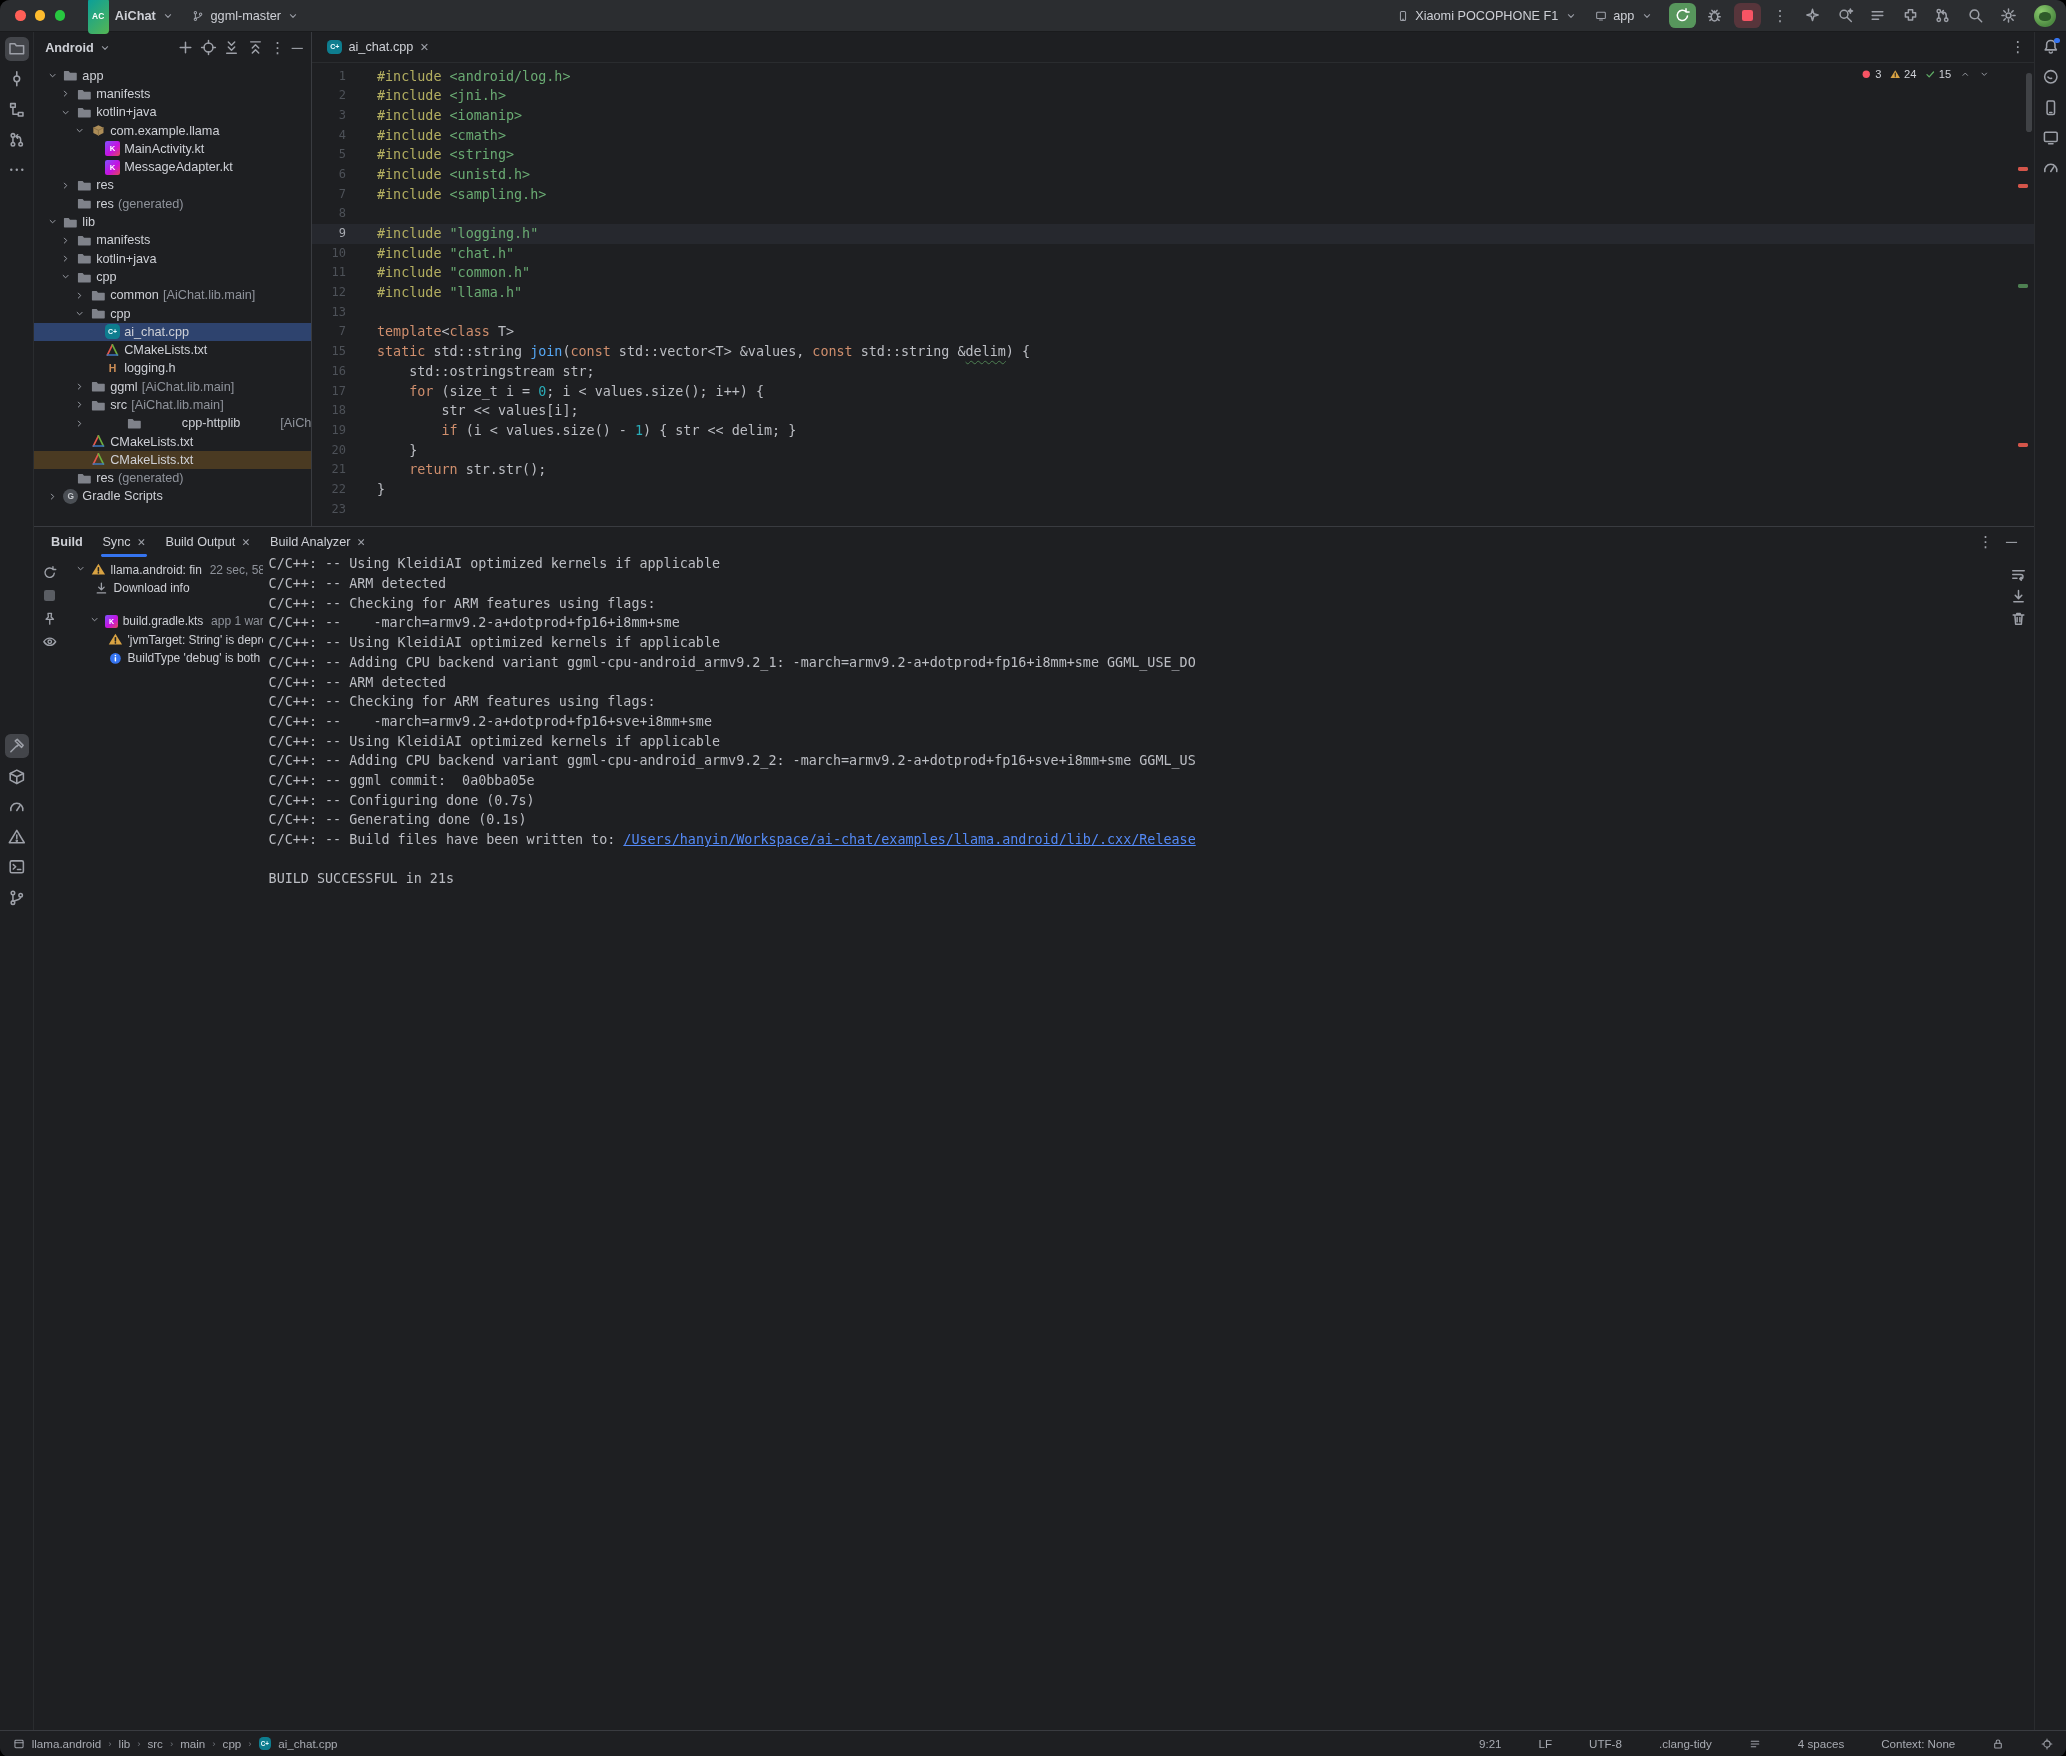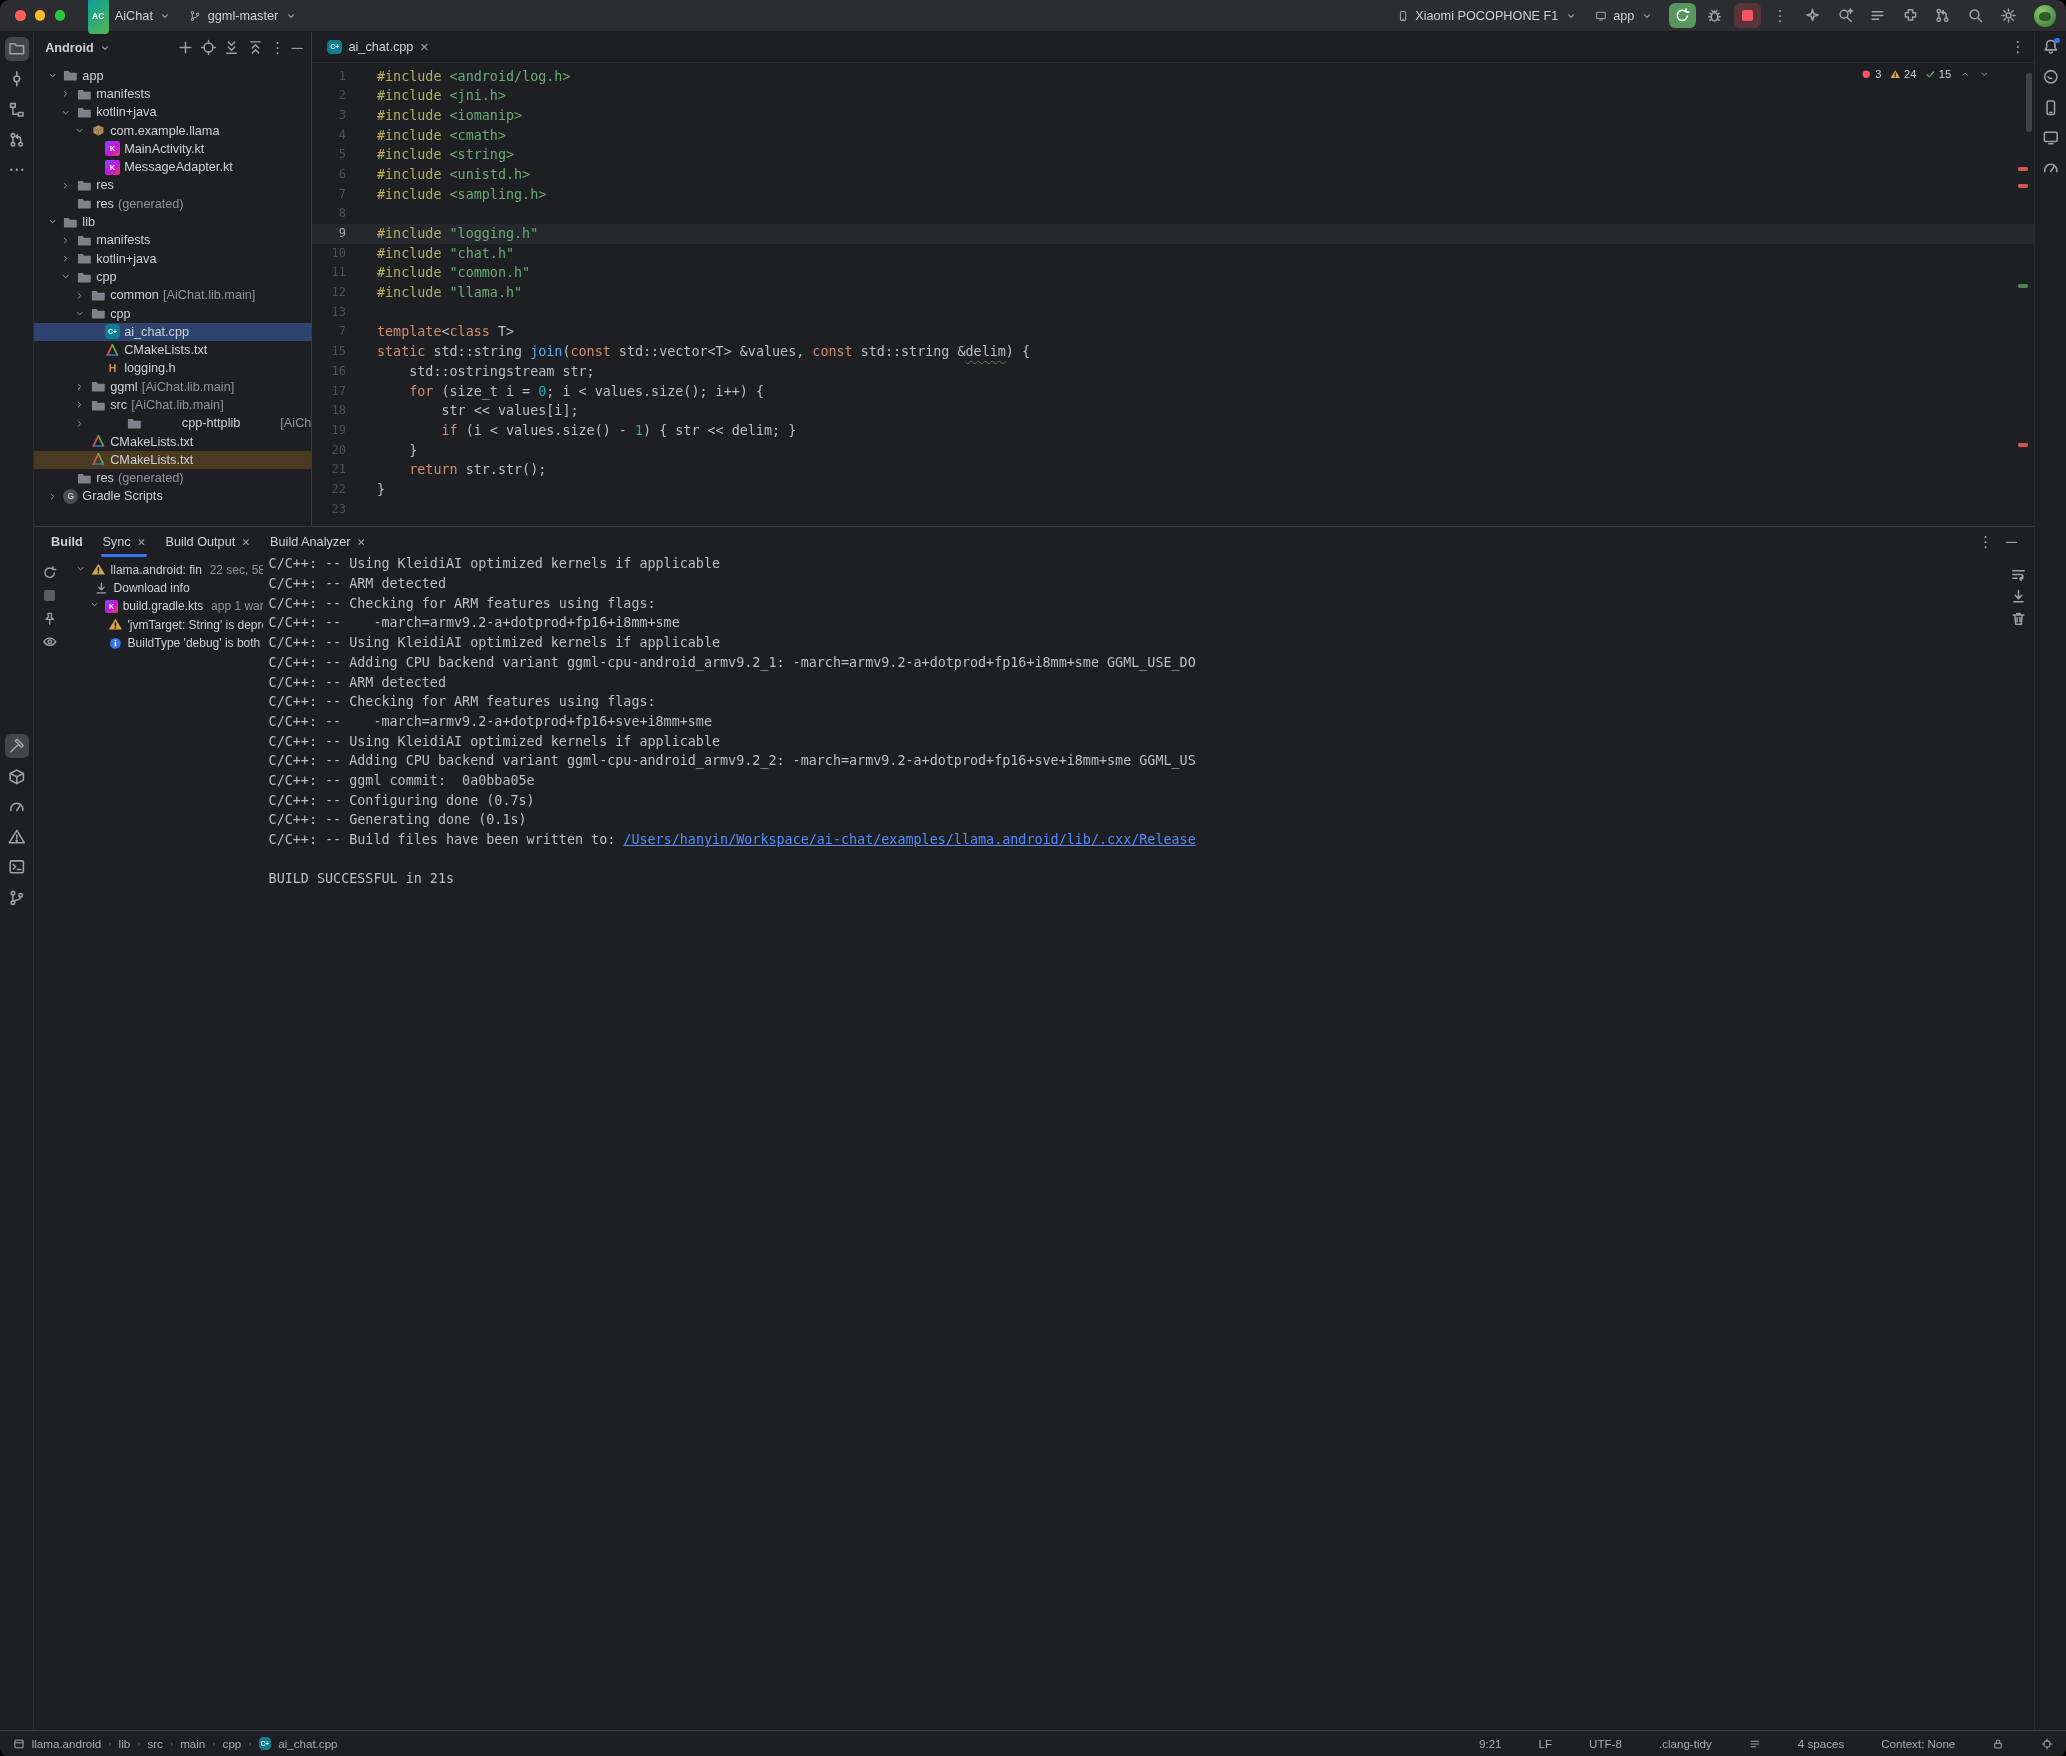--- a/index.html
+++ b/index.html
@@ -6,21 +6,21 @@
   html,body{width:2066px;height:1757px;background:#000;font-family:"Liberation Sans","DejaVu Sans",sans-serif;-webkit-font-smoothing:antialiased}
   .window{position:relative;width:2066px;height:1757px;border-radius:9.8px;overflow:hidden;background:#1E1F22;color:#CED0D6;display:flex;flex-direction:column}
 
   
   .titlebar{height:32px;flex:none;background:#2B2D30;display:flex;align-items:center;padding:0 9.8px;gap:5.6px;border-bottom:0.7px solid #1A1B1D}
   .traffic{display:flex;gap:9.1px;margin:0 11.2px 0 5.6px}
   .tl{width:10.5px;height:10.5px;border-radius:50%}
   .tl.red{background:#FF5F57}.tl.yellow{background:#FEBC2E}.tl.green{background:#28C840}
   .widget{display:flex;align-items:center;gap:6.3px;padding:2.8px 6.3px;border-radius:5.6px;font-size:12.7px;color:#CED0D6;white-space:nowrap}
   .ac-logo{width:20.4px;height:36px;border-radius:4px;background:linear-gradient(135deg,#089E9B 0%,#55B653 100%);color:#fff;font-size:8.4px;font-weight:700;display:flex;align-items:center;justify-content:center;letter-spacing:0.4px}
-  .wbold{font-weight:400}
+  .wbold{font-weight:700}
   .ic{display:inline-flex;align-items:center;justify-content:center;width:17px;height:17px;flex:none}
   .ic svg{width:100%;height:100%}
   .ic.small{width:12px;height:12px}
   .ic.mini{width:10.5px;height:10.5px}
   .tb-spacer{flex:1}
   .icon-btn{width:27px;height:25px;display:flex;align-items:center;justify-content:center;border-radius:6.3px;flex:none}
   .run-btn{background:#57965C;margin-left:4.2px}
   .stop-btn{background:rgba(247,84,100,.22)}
   .stop-glyph{width:10.5px;height:10.5px;border-radius:2.1px;background:#F75464}
   .kebab,.txtic{color:#9DA0A8;font-size:15.5px;line-height:1}
@@ -813,21 +813,21 @@
               </div>
               <div class="btree-row" style="padding-left: 24px;">
                 <span class="chevbox"></span>
                 <span class="fi">
                   <svg viewBox="0 0 16 16" fill="none" stroke="#9DA0A8" stroke-width="1.4" stroke-linecap="round" stroke-linejoin="round">
                     <path d="M8 2.4v7M5 6.6l3 3 3-3M3.5 12.9h9"></path>
                   </svg>
                 </span>
                 <span class="tlabel">Download info</span>
               </div>
-              <div class="btree-row" style="padding-left: 24px;">
+              <div class="btree-row" style="padding-left: 24px; margin-top: 15px;">
                 <span class="chevbox"><svg viewBox="0 0 16 16" fill="none" stroke="#9DA0A8" stroke-width="1.4" stroke-linecap="round" stroke-linejoin="round" style="width: 11.2px; height: 11.2px;">
                     <path d="M4.5 6.3 8 9.8l3.5-3.5"></path>
                   </svg></span>
                 <span class="fi fi-kts">K</span>
                 <span class="tlabel">build.gradle.kts</span>
                 <span class="bmeta">app 1 warning</span>
               </div>
               <div class="btree-row" style="padding-left: 38px;">
                 <span class="chevbox"></span>
                 <span class="fi">

